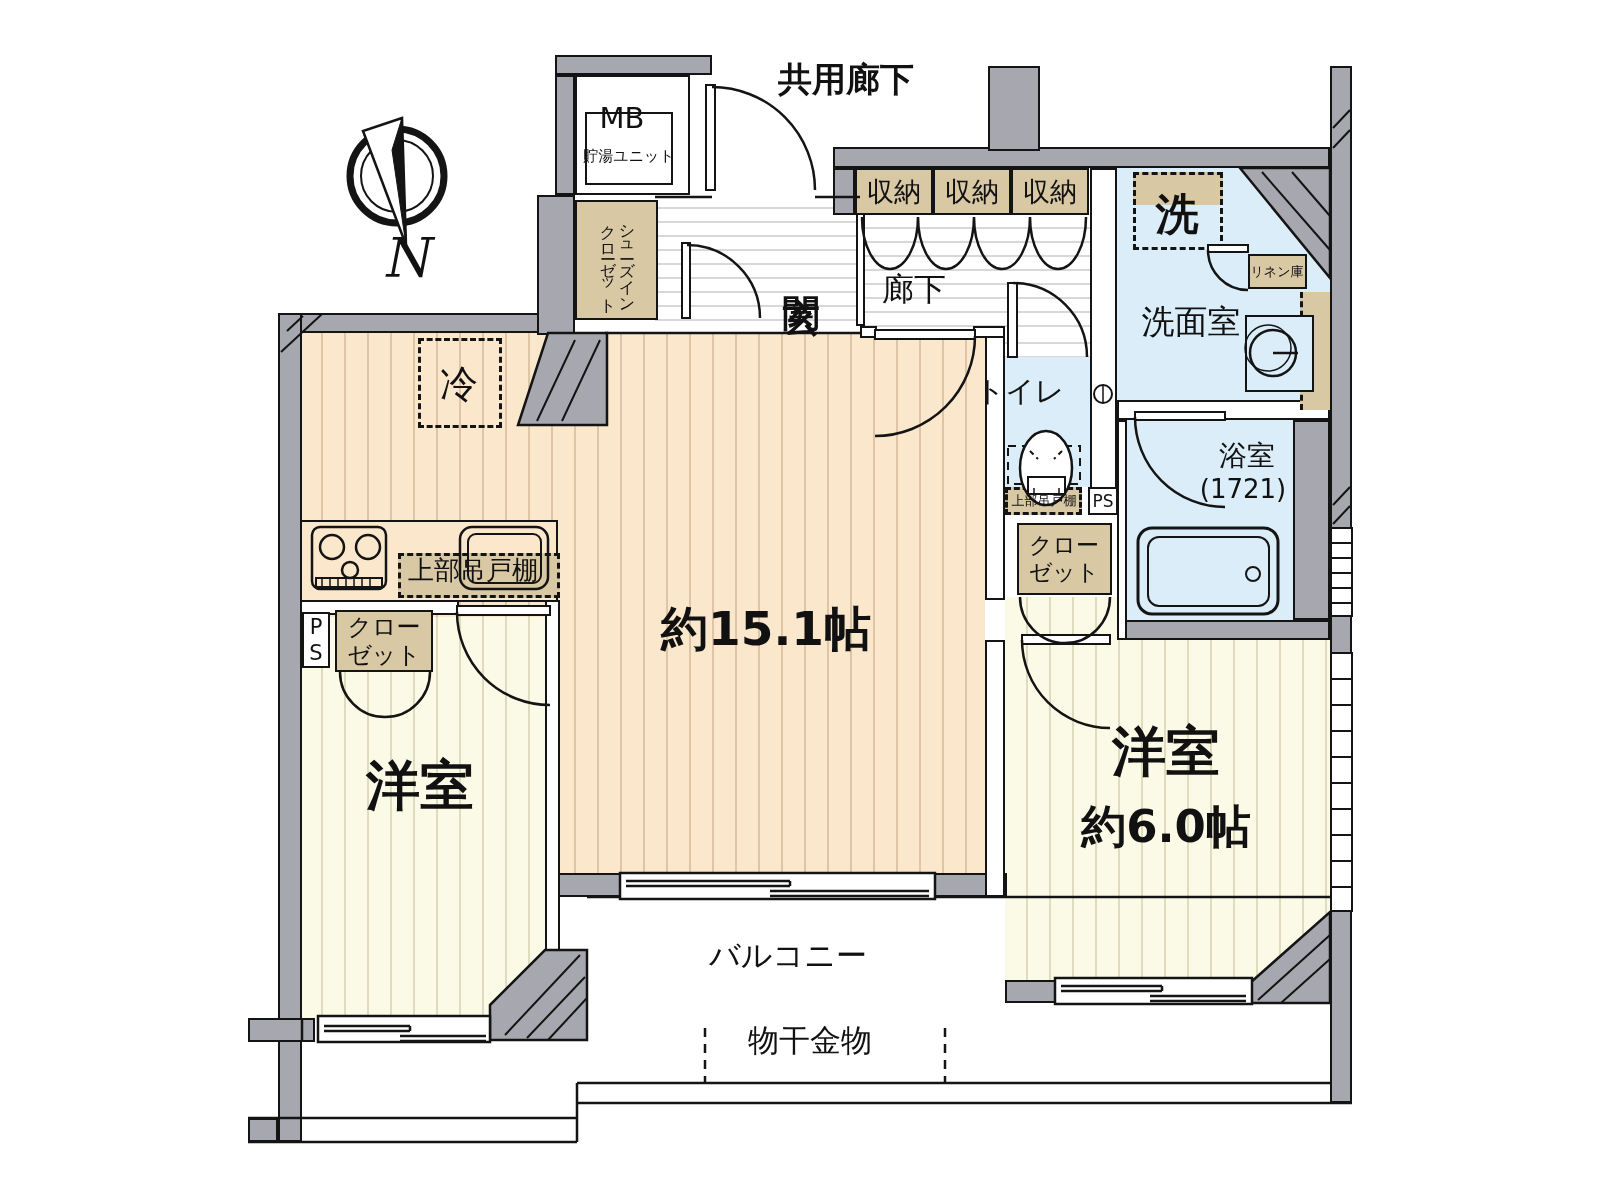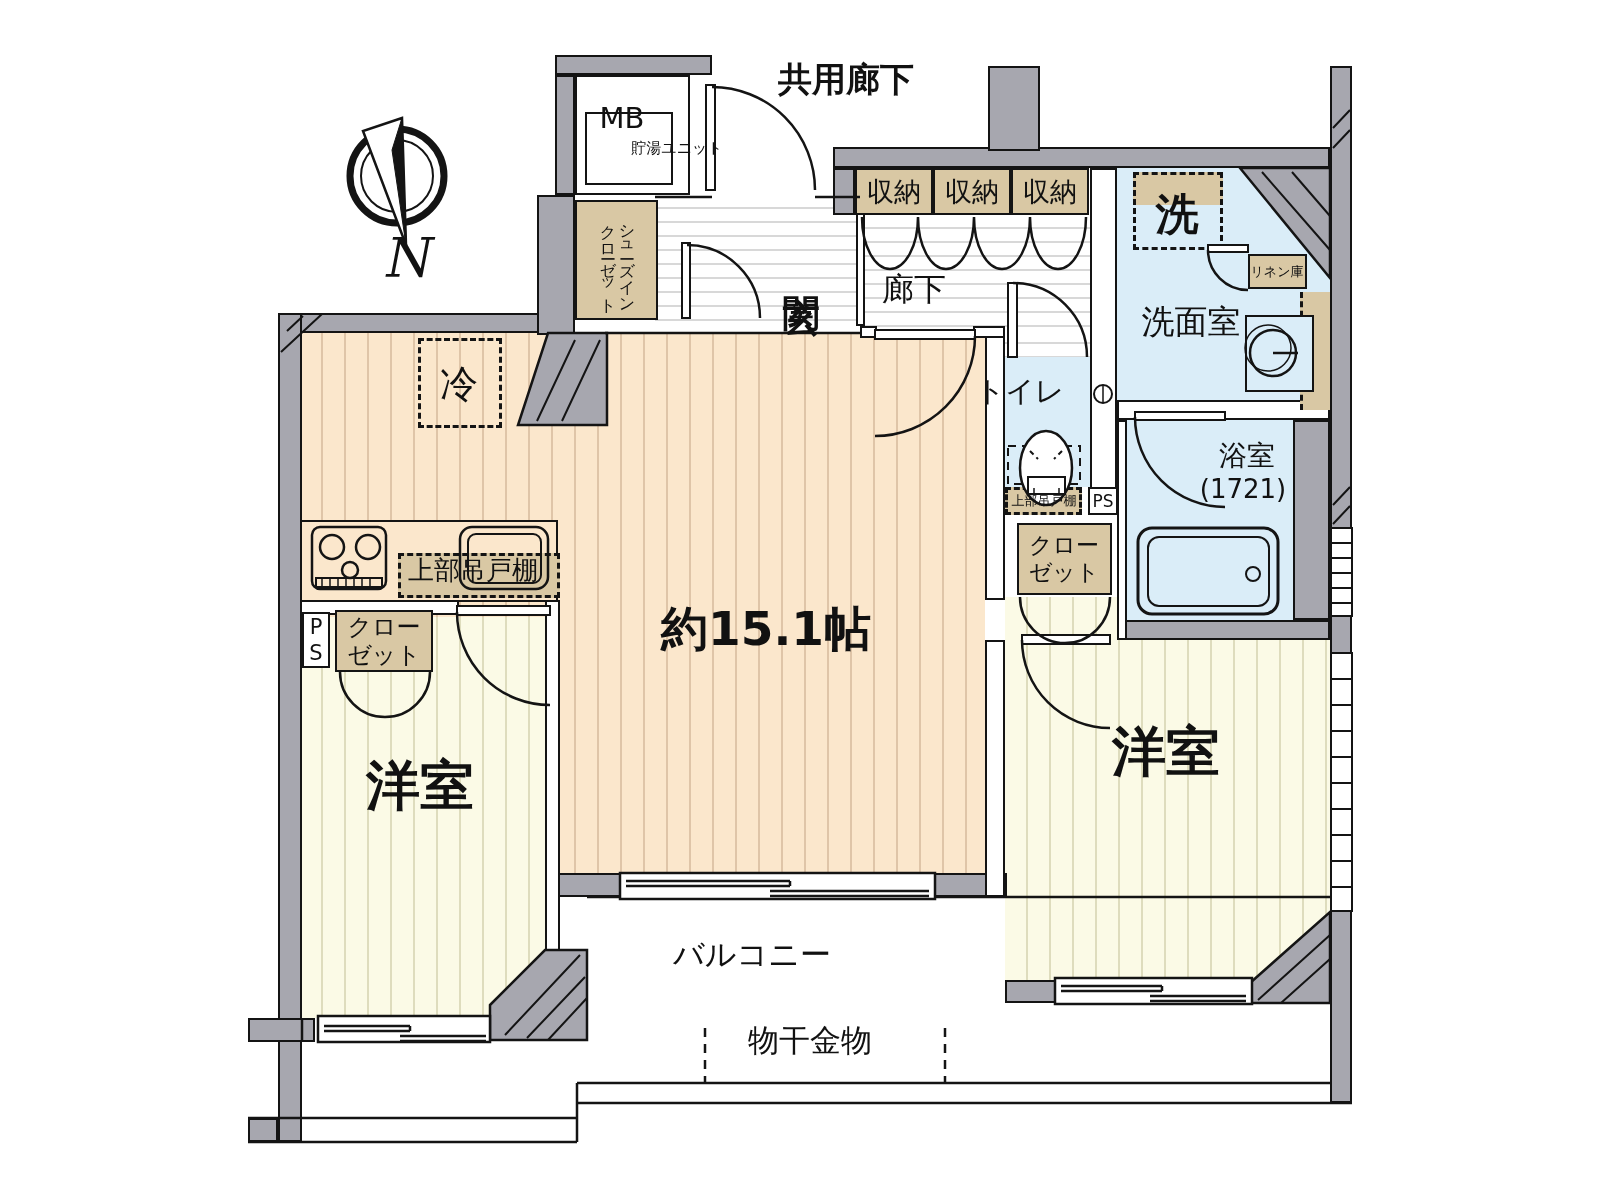--- a/index.html
+++ b/index.html
@@ -203,21 +203,21 @@
         <circle cx="397" cy="176" r="47" stroke-width="7"></circle>
         <circle cx="397" cy="176" r="36" stroke-width="2"></circle>
         <polygon points="402,118 363,131 406,245" fill="#fff" stroke-width="2.5"></polygon>
         <polygon points="402,118 406,245 392,150" fill="#141414" stroke-width="1"></polygon>
       </g>
     </g>
   </svg>
 
   <div class="lbl" style="left:846px;top:79px;font-size:34px;font-weight:700;">共用廊下</div>
   <div class="lbl" style="left:622px;top:95px;font-size:29px;margin-top:23px;">MB</div>
-  <div class="lbl" style="left:629px;top:149px;font-size:15px;margin-left:48px;">貯湯ユニット</div>
+  <div class="lbl" style="left:629px;top:157px;font-size:15px;">貯湯ユニット</div>
   <div class="lbl vert" style="left:617px;top:260px;font-size:16px;">シューズイン
 クローゼット</div>
   <div class="lbl vert" style="left:801px;top:267px;font-size:37px;font-weight:600;">玄関</div>
   <div class="lbl" style="left:914px;top:290px;font-size:32px;">廊下</div>
   <div class="lbl" style="left:894px;top:192px;font-size:27px;">収納</div>
   <div class="lbl" style="left:972px;top:192px;font-size:27px;">収納</div>
   <div class="lbl" style="left:1050px;top:192px;font-size:27px;">収納</div>
   <div class="lbl" style="left:1177px;top:214px;font-size:43px;font-weight:600;">洗</div>
   <div class="lbl" style="left:1277px;top:272px;font-size:13px;">リネン庫</div>
   <div class="lbl" style="left:1191px;top:322px;font-size:33px;">洗面室</div>
@@ -229,16 +229,17 @@
   <div class="lbl" style="left:1247px;top:456px;font-size:28px;">浴室</div>
   <div class="lbl" style="left:1243px;top:489px;font-size:26px;">(1721)</div>
   <div class="lbl" style="left:766px;top:629px;font-size:47px;font-weight:600;">約15.1帖</div>
   <div class="lbl" style="left:459px;top:384px;font-size:38px;">冷</div>
   <div class="lbl" style="left:473px;top:570px;font-size:26px;">上部吊戸棚</div>
   <div class="lbl stack" style="left:316px;top:640px;font-size:21px;width:22px;">PS</div>
   <div class="lbl" style="left:384px;top:641px;font-size:24px;">クロー
 ゼット</div>
   <div class="lbl" style="left:420px;top:786px;font-size:54px;font-weight:600;">洋室</div>
   <div class="lbl" style="left:1166px;top:752px;font-size:54px;font-weight:600;">洋室</div>
-  <div class="lbl" style="left:752px;top:955px;font-size:31px;font-family:Liberation Serif, serif;">バルコニー</div>
+  <div class="lbl" style="left:1166px;top:827px;font-size:45px;font-weight:600;">約6.0帖</div>
+  <div class="lbl" style="left:788px;top:955px;font-size:31px;">バルコニー</div>
   <div class="lbl" style="left:810px;top:1040px;font-size:31px;">物干金物</div>
   <div class="lbl" style="left:410px;top:259px;font-size:54px;font-family:'DejaVu Serif','Liberation Serif',serif;font-style:italic;">N</div>
 </div>
 
 </body></html>

